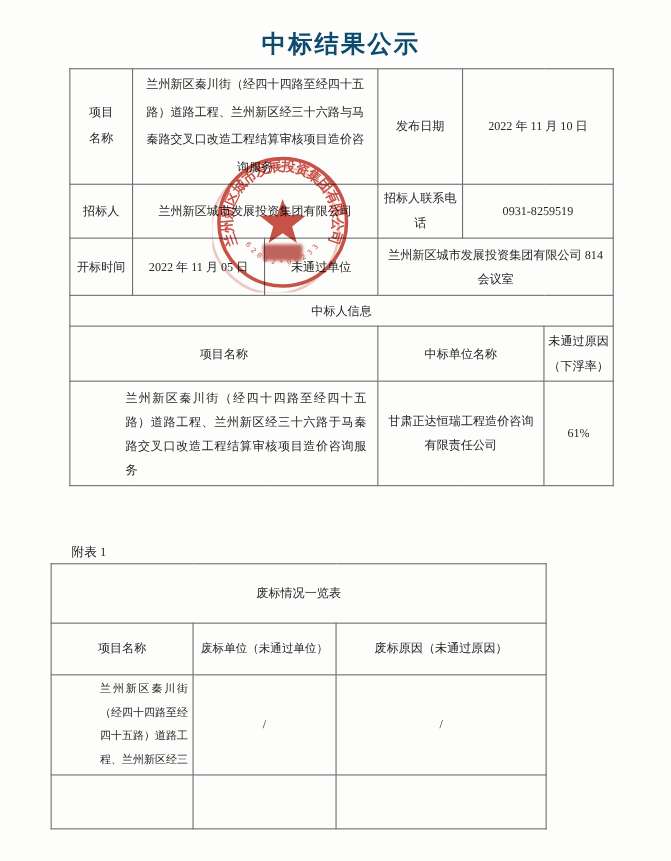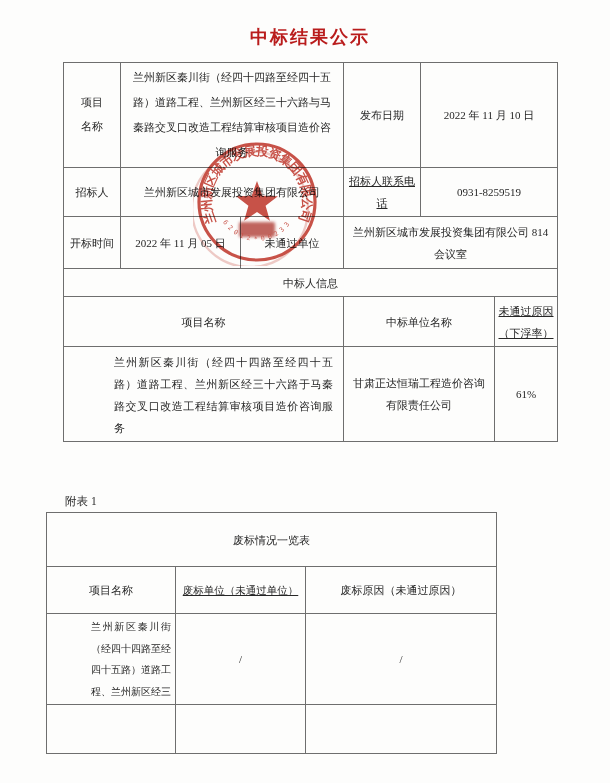--- a/index.html
+++ b/index.html
@@ -3,33 +3,33 @@
 <meta charset="utf-8">
 <style>
   html,body{margin:0;padding:0;background:#e8e8e8;}
   #page{
     position:relative;width:610px;height:783px;background:#fdfdfc;
     font-family:"Liberation Serif","DejaVu Serif",serif;color:#272727;
     overflow:hidden;margin:0 auto;
   }
   .page-title{
     position:absolute;left:63px;top:25px;width:494px;text-align:center;
-    font-size:18px;font-weight:bold;letter-spacing:2px;color:#b91c1c;
+    font-size:22px;font-weight:bold;letter-spacing:2px;color:#0c4a6e;
   }
   .annex-label{position:absolute;left:65px;top:494px;font-size:11.5px;color:#2a2a2a;}
   table{border-collapse:collapse;table-layout:fixed;position:absolute;background:transparent;}
   .t1{left:63px;top:62px;width:494px;}
   .t2{left:46px;top:512px;width:450px;}
   td{
     border:1px solid #6e6e6e;font-size:11px;text-align:center;vertical-align:middle;
     padding:2px 5px;line-height:2.0;color:#262626;word-break:break-all;font-weight:400;
   }
   .two-line{width:26px;margin:0 auto;line-height:2.15;}
   .proj-cell{line-height:25px;padding:2px 12px;}
-  .tight{padding:2px 2px;text-decoration:underline;}
+  .tight{padding:2px 2px;}
   .just{text-align:justify;padding:4px 10px;line-height:22px;}
   .annex-proj{font-size:10px;text-align:justify;padding:2px 4px;line-height:21.5px;}
   .clamp{max-height:86px;overflow:hidden;margin-left:40px;}
   .slash{font-size:11px;}
   
   .stamp{
     position:absolute;left:193px;top:138px;width:128px;height:128px;
     mix-blend-mode:multiply;opacity:.88;filter:blur(.35px);pointer-events:none;
   }
 </style>

